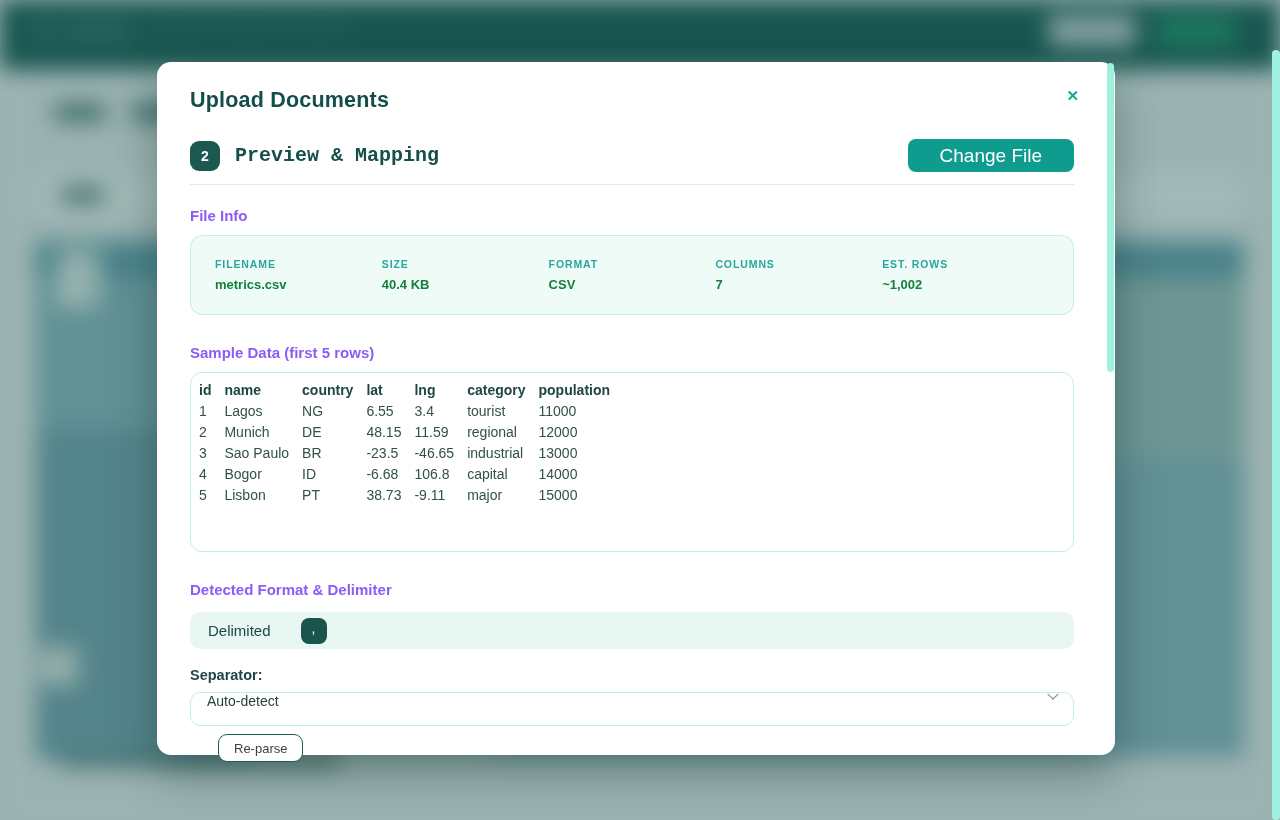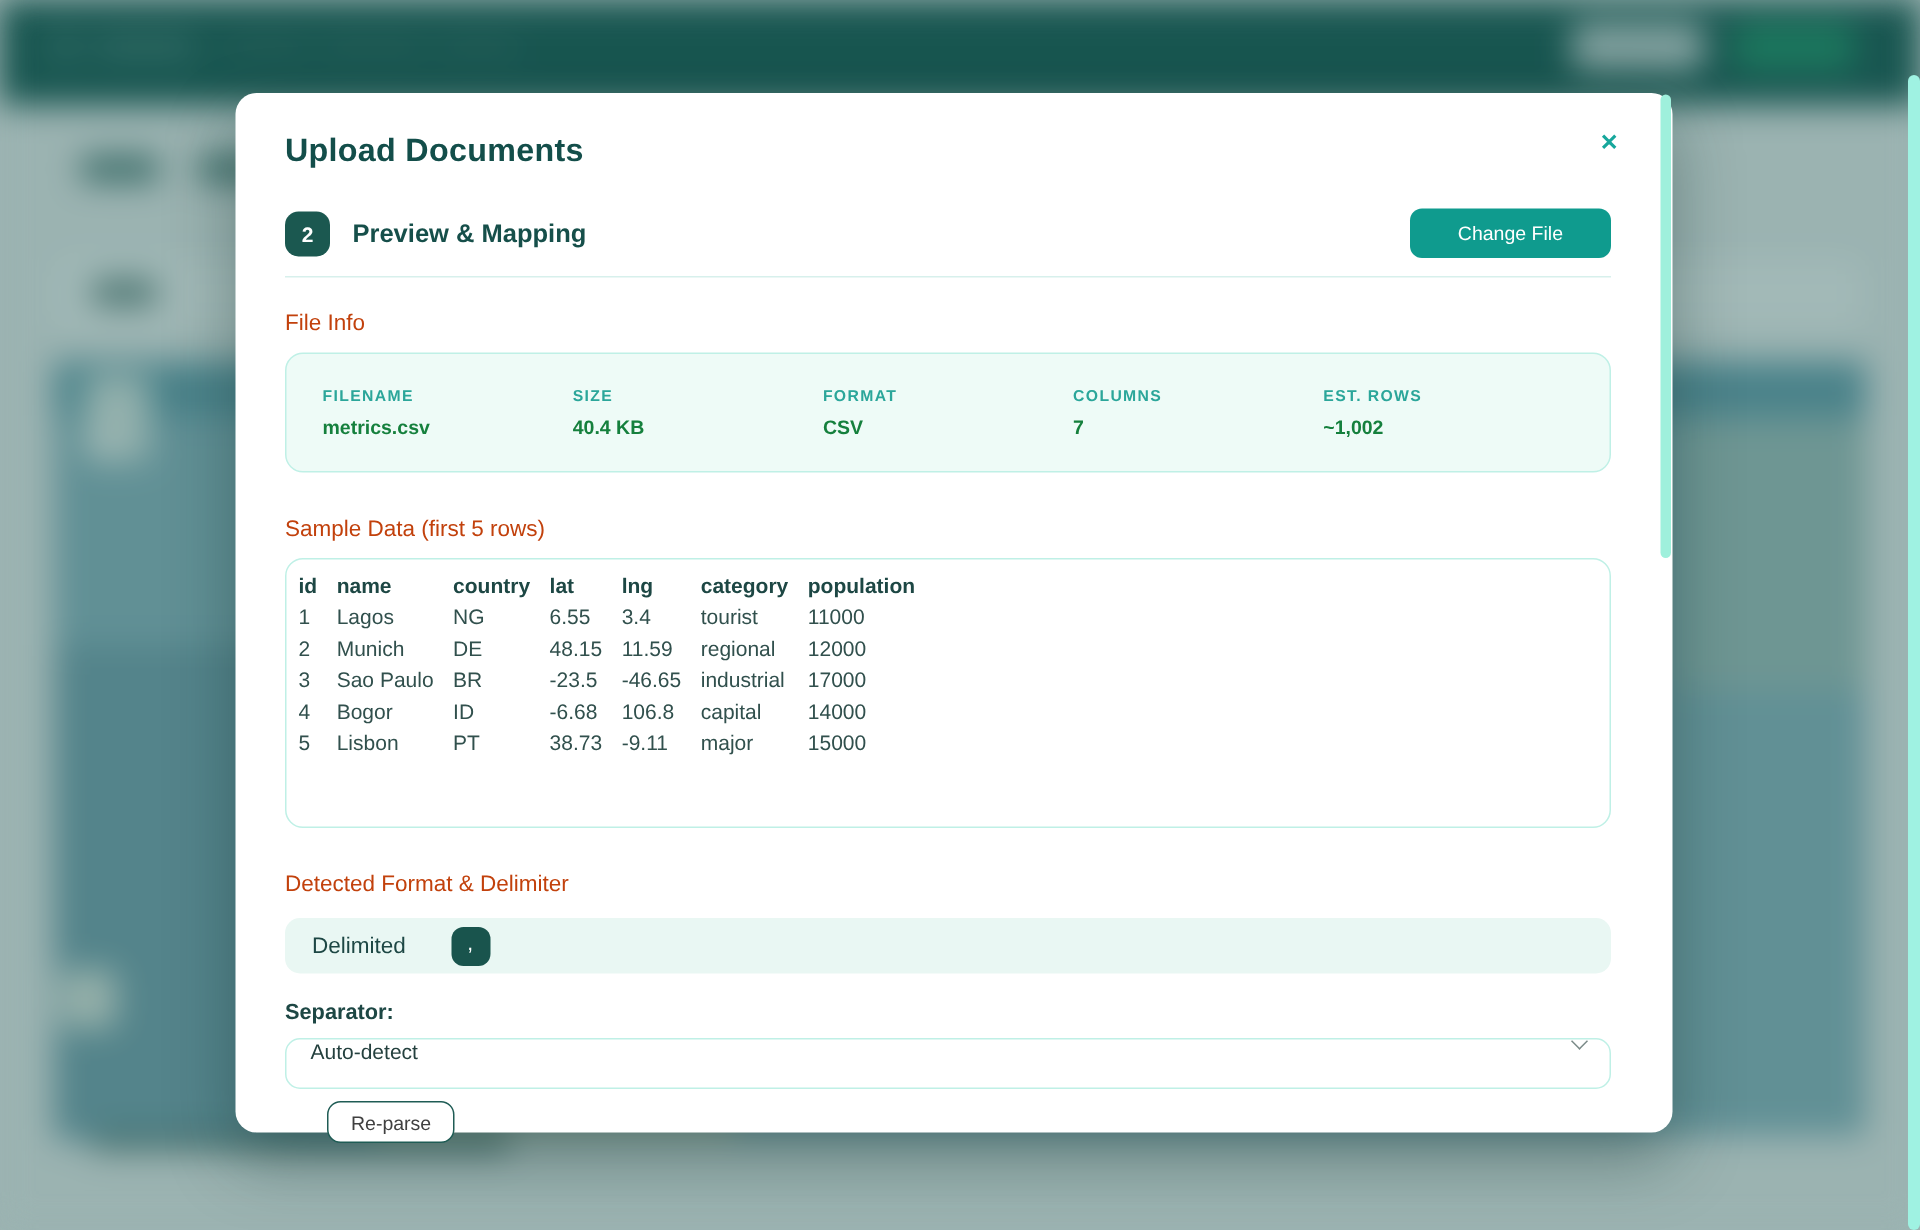--- a/index.html
+++ b/index.html
@@ -48,28 +48,28 @@
   .close-btn { position:absolute; right:36px; top:26px; background:none; border:none;
                color:#16a79c; font-size:15px; font-weight:bold; cursor:pointer;
                font-family:"Liberation Sans", sans-serif; line-height:1; }
 
   .modal-title { font-size:21.5px; font-weight:bold; color:#134e4a; letter-spacing:0.2px; }
 
   .step-row { display:flex; align-items:center; margin-top:26px; }
   .step-badge { width:30px; height:30px; border-radius:9px; background:#1b5850; color:#ffffff;
                 font-size:14px; font-weight:bold; display:flex; align-items:center;
                 justify-content:center; }
-  .step-title { margin-left:15px; font-size:17px; font-weight:bold; color:#164f4a; flex:1; }
+  .step-title { margin-left:15px; font-size:20px; font-weight:bold; color:#164f4a; flex:1;font-family:Liberation Mono, monospace; }
   .change-file-btn { height:33px; padding:0 32px; border:none; border-radius:8px;
-                     background:#0f9b8e; color:#ffffff; font-size:13px; cursor:pointer;
+                     background:#0f9b8e; color:#ffffff; font-size:19px; cursor:pointer;
                      font-family:"Liberation Sans", sans-serif; }
 
   .divider { border:none; border-top:1px solid #d7f0ec; margin-top:12px; }
 
-  .section-heading { font-size:15px; font-weight:normal; color:#c2410c; }
+  .section-heading { font-size:15px; font-weight:bold; color:#8b5cf6; }
   .h-fileinfo { margin-top:22px; }
   .h-sample   { margin-top:29px; }
   .h-format   { margin-top:29px; }
 
   .file-card { margin-top:11px; height:80px; background:#eefbf7; border:1px solid #bff0e6;
                border-radius:12px; display:grid; grid-template-columns:repeat(5,1fr);
                align-content:center; padding:0 24px; }
   .fi-label { font-size:10.5px; font-weight:bold; letter-spacing:0.9px; color:#2ba69a; }
   .fi-value { font-size:13px; color:#15803d; margin-top:7px;font-weight:bold; }
 
@@ -205,21 +205,21 @@
           <td>regional</td>
           <td>12000</td>
         </tr>
         <tr>
           <td>3</td>
           <td>Sao Paulo</td>
           <td>BR</td>
           <td>-23.5</td>
           <td>-46.65</td>
           <td>industrial</td>
-          <td>17000</td>
+          <td>13000</td>
         </tr>
         <tr>
           <td>4</td>
           <td>Bogor</td>
           <td>ID</td>
           <td>-6.68</td>
           <td>106.8</td>
           <td>capital</td>
           <td>14000</td>
         </tr>

